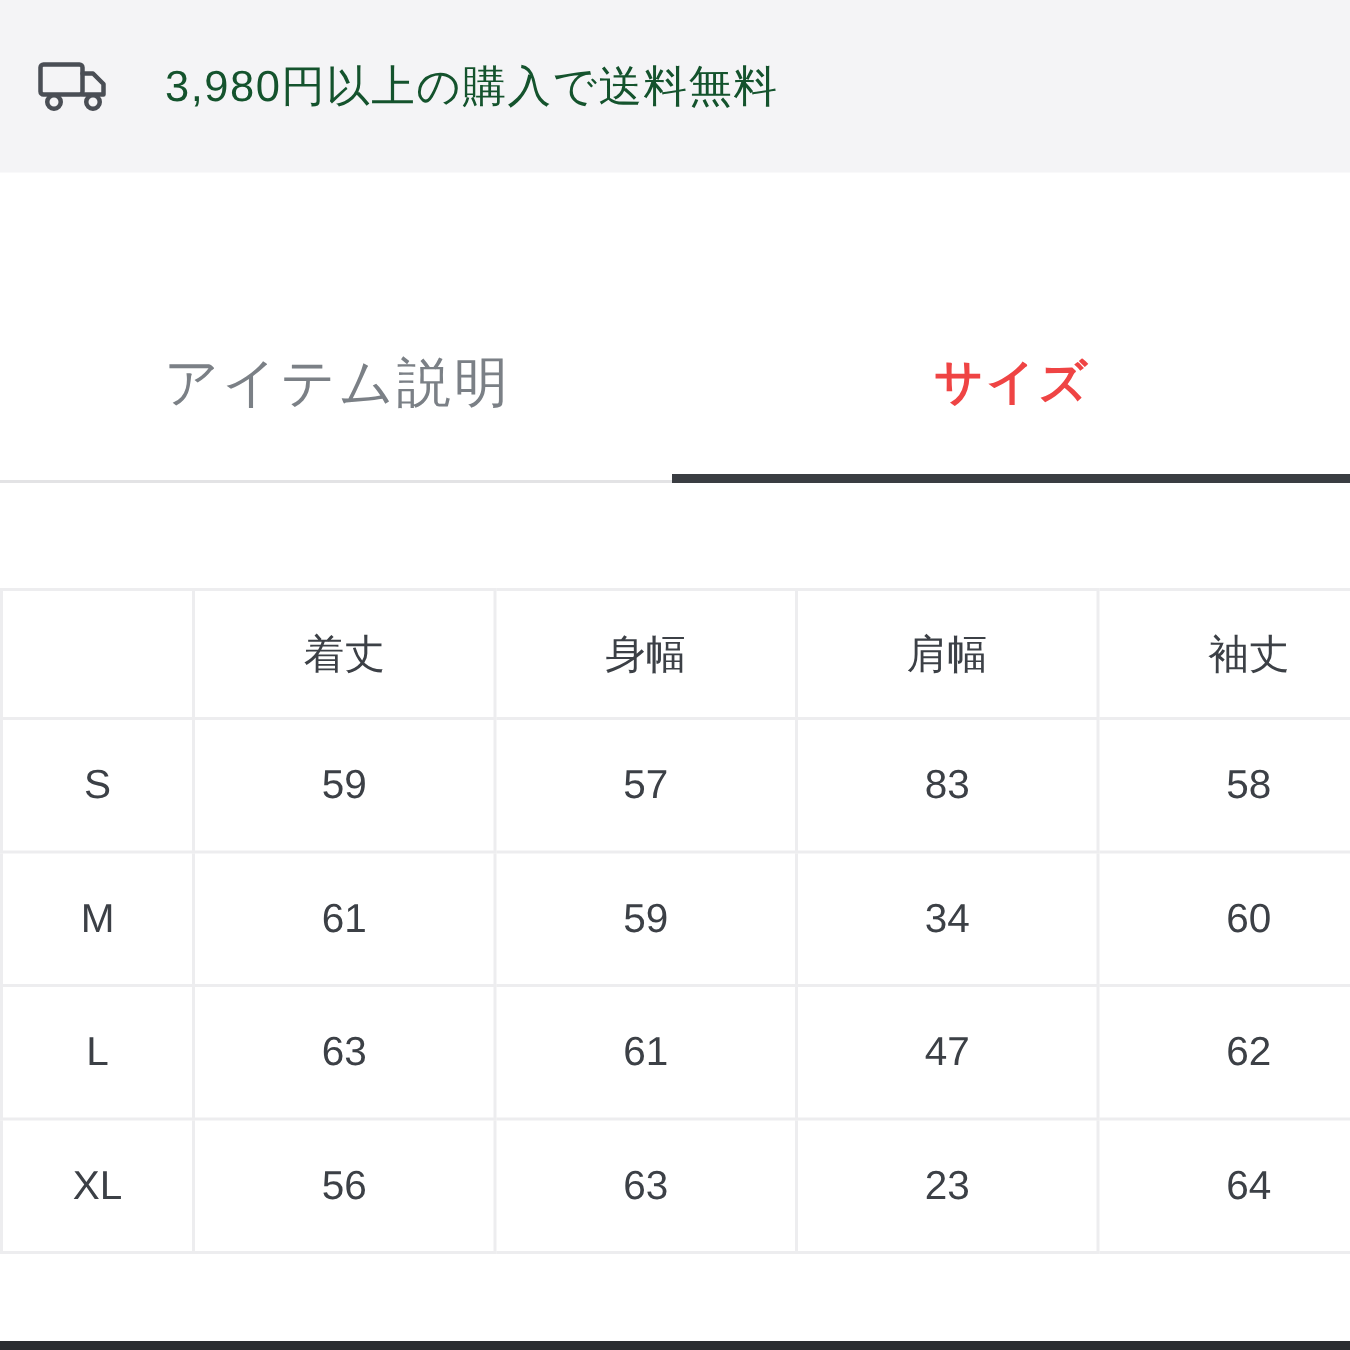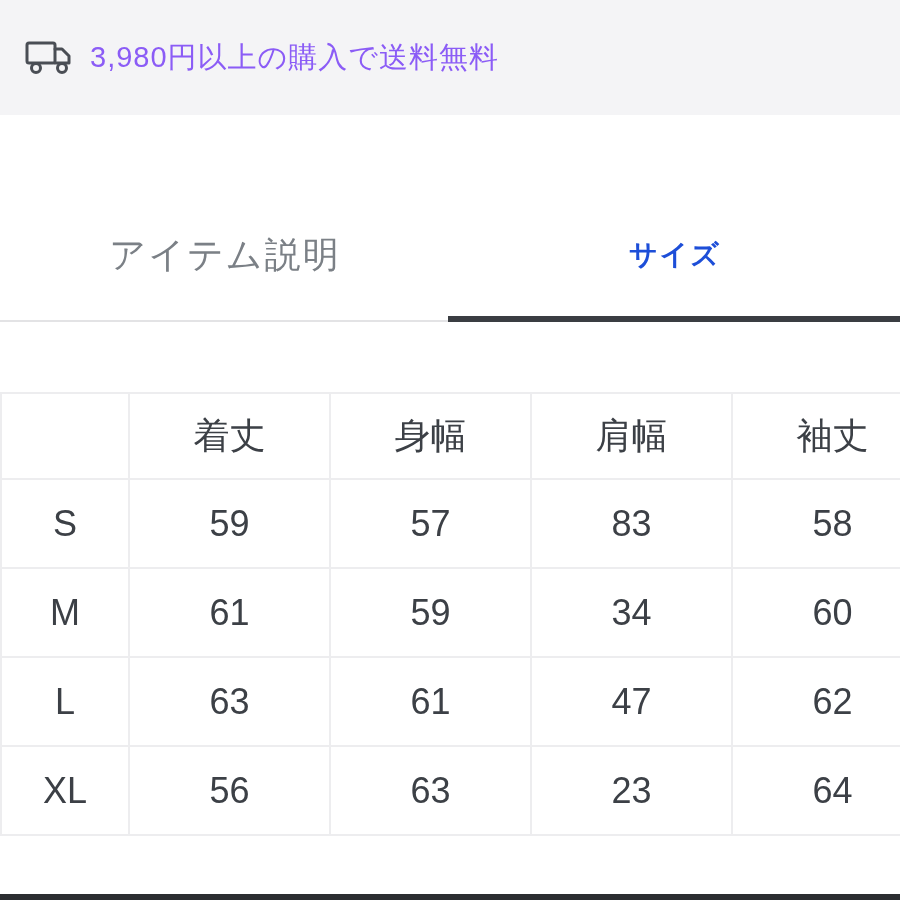--- a/index.html
+++ b/index.html
@@ -23,22 +23,23 @@
     height: 115px;
     background: #f4f4f6;
     display: flex;
     align-items: center;
     padding-left: 25px;
     box-sizing: border-box;
     gap: 17px;
   }
   .banner .txt {
     font-size: 29px;
-    color: #8b5cf6;
+    color: #14532d;
     letter-spacing: 1px;
+    margin-left: 20px;
   }
   .banner svg { display: block; }
 
   
   .tabbar {
     position: absolute;
     top: 190px; left: 0;
     width: 900px;
     height: 130px;
     border-bottom: 2px solid #e3e3e5;
@@ -50,23 +51,23 @@
     display: flex;
     align-items: center;
     justify-content: center;
     font-size: 36px;
     color: #7b8086;
     letter-spacing: 2px;
     position: relative;
     cursor: pointer;
   }
   .tab.active {
-    color: #1d4ed8;
+    color: #ef4444;
     font-weight: bold;
-    font-size: 28px;
+    font-size: 32px;
   }
   .tab .underline {
     position: absolute;
     left: -2px; right: -2px;
     bottom: -2px;
     height: 6px;
     background: #3a3d42;
   }
 
   
@@ -81,21 +82,21 @@
     table-layout: fixed;
     width: 932px;
     color: #3c4046;
   }
   table.size-table th,
   table.size-table td {
     border: 2px solid #ededef;
     text-align: center;
     vertical-align: middle;
     font-weight: normal;
-    font-size: 36px;
+    font-size: 27px;
     padding: 0;
   }
   table.size-table col.c-size  { width: 128px; }
   table.size-table col.c-meas  { width: 201px; }
   table.size-table thead tr    { height: 86px; }
   table.size-table tbody tr    { height: 89px; }
 
   
   .bottom-bar {
     position: absolute;

